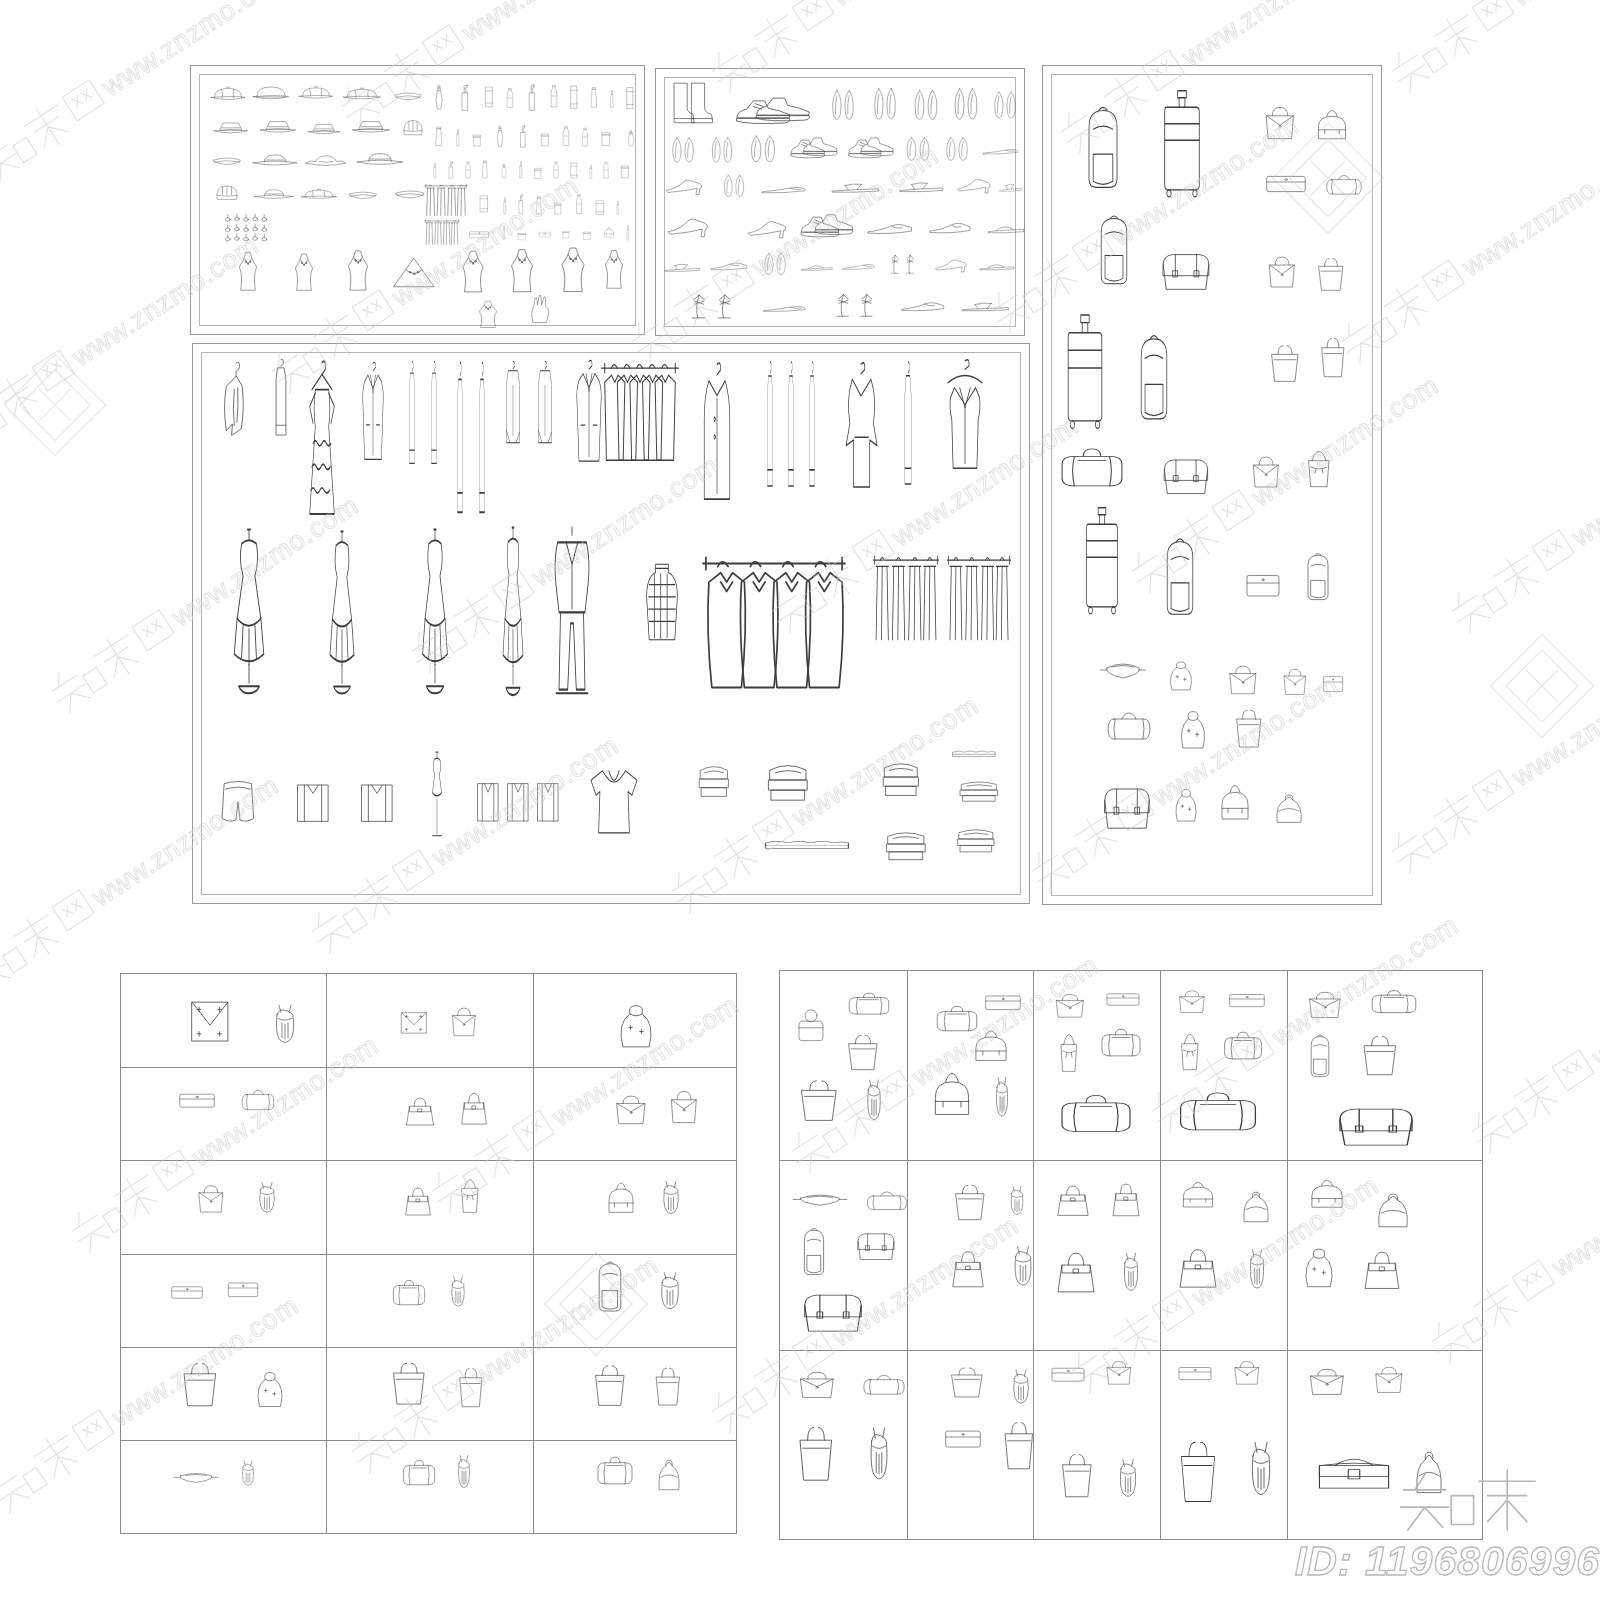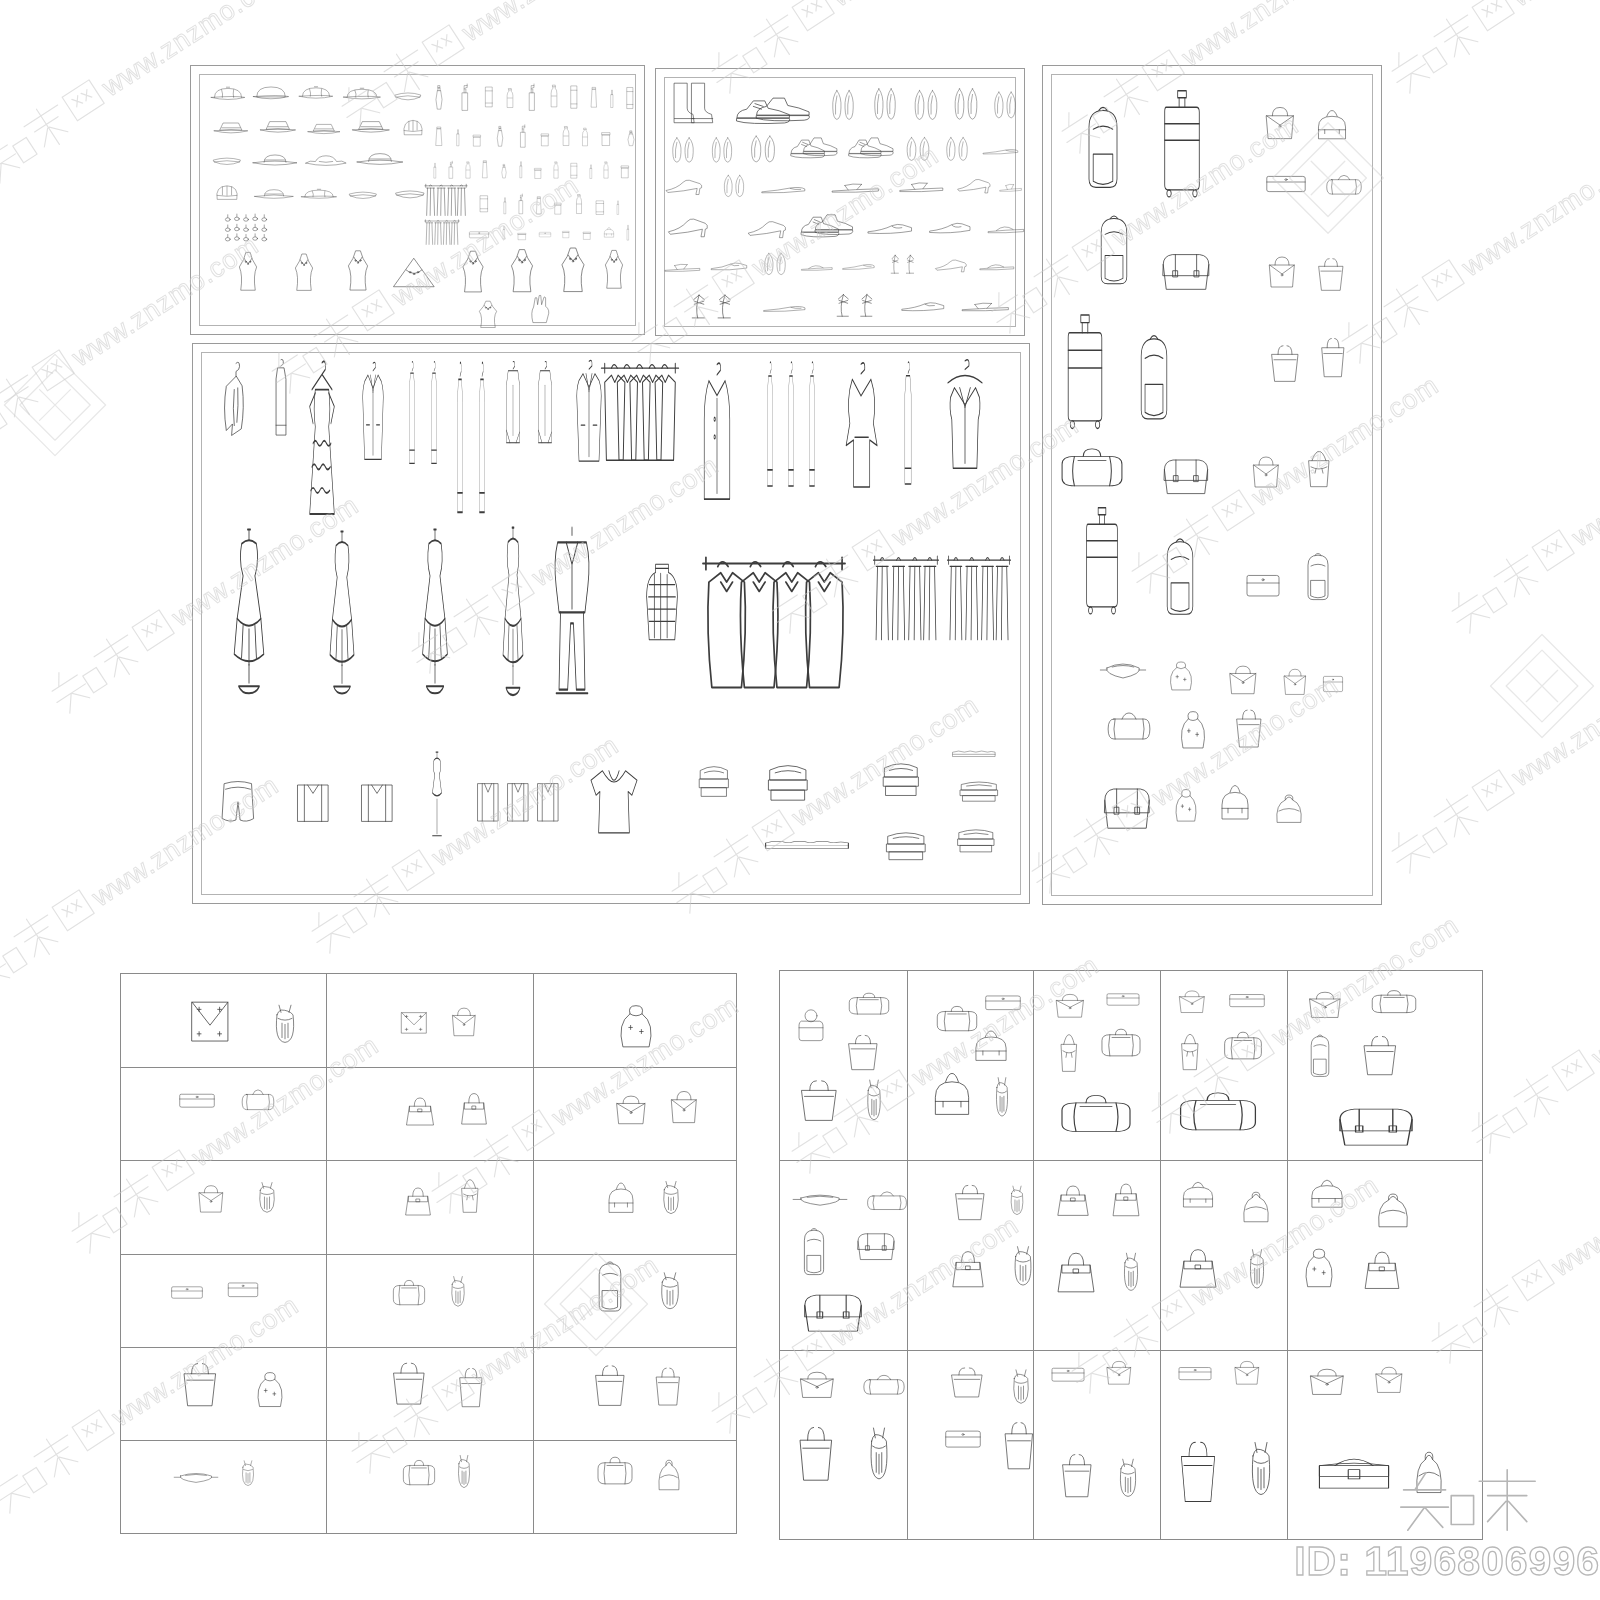--- a/index.html
+++ b/index.html
@@ -16,21 +16,21 @@
   #lib path,#lib circle,#lib ellipse{fill:none;stroke:currentColor;stroke-width:1.15;
       stroke-linecap:round;stroke-linejoin:round;}
   .wm{position:absolute;transform:rotate(-33deg);transform-origin:left top;opacity:.55;
       color:#c9c9c9;pointer-events:none;}
   .wm svg{overflow:visible;display:block;}
   .wm text{font-family:"Liberation Sans",sans-serif;font-size:27px;letter-spacing:1px;
       fill:#ffffff;fill-opacity:.05;stroke:#c9c9c9;stroke-width:1;}
   .wmd{position:absolute;opacity:.45;color:#cccccc;pointer-events:none;}
   .brand-logo{position:absolute;left:1398px;top:1464px;color:#b6b6b6;overflow:visible;}
   .brand-id{position:absolute;left:1270px;top:1538px;width:330px;text-align:right;
-      font-size:41px;font-weight:bold;letter-spacing:1px;color:#ffffff;
+      font-size:41px;font-weight:bold;letter-spacing:1px;color:#ffffff;font-style:italic;
       -webkit-text-stroke:1.3px #b8b8b8;}
   @supports not (-webkit-text-stroke:1px black){.brand-id{color:#c6c6c6;}}
 </style>
 </head>
 <body>
 
 <div class="sheet" id="sheet">
 
   <svg id="lib" aria-hidden="true">
     <defs>

